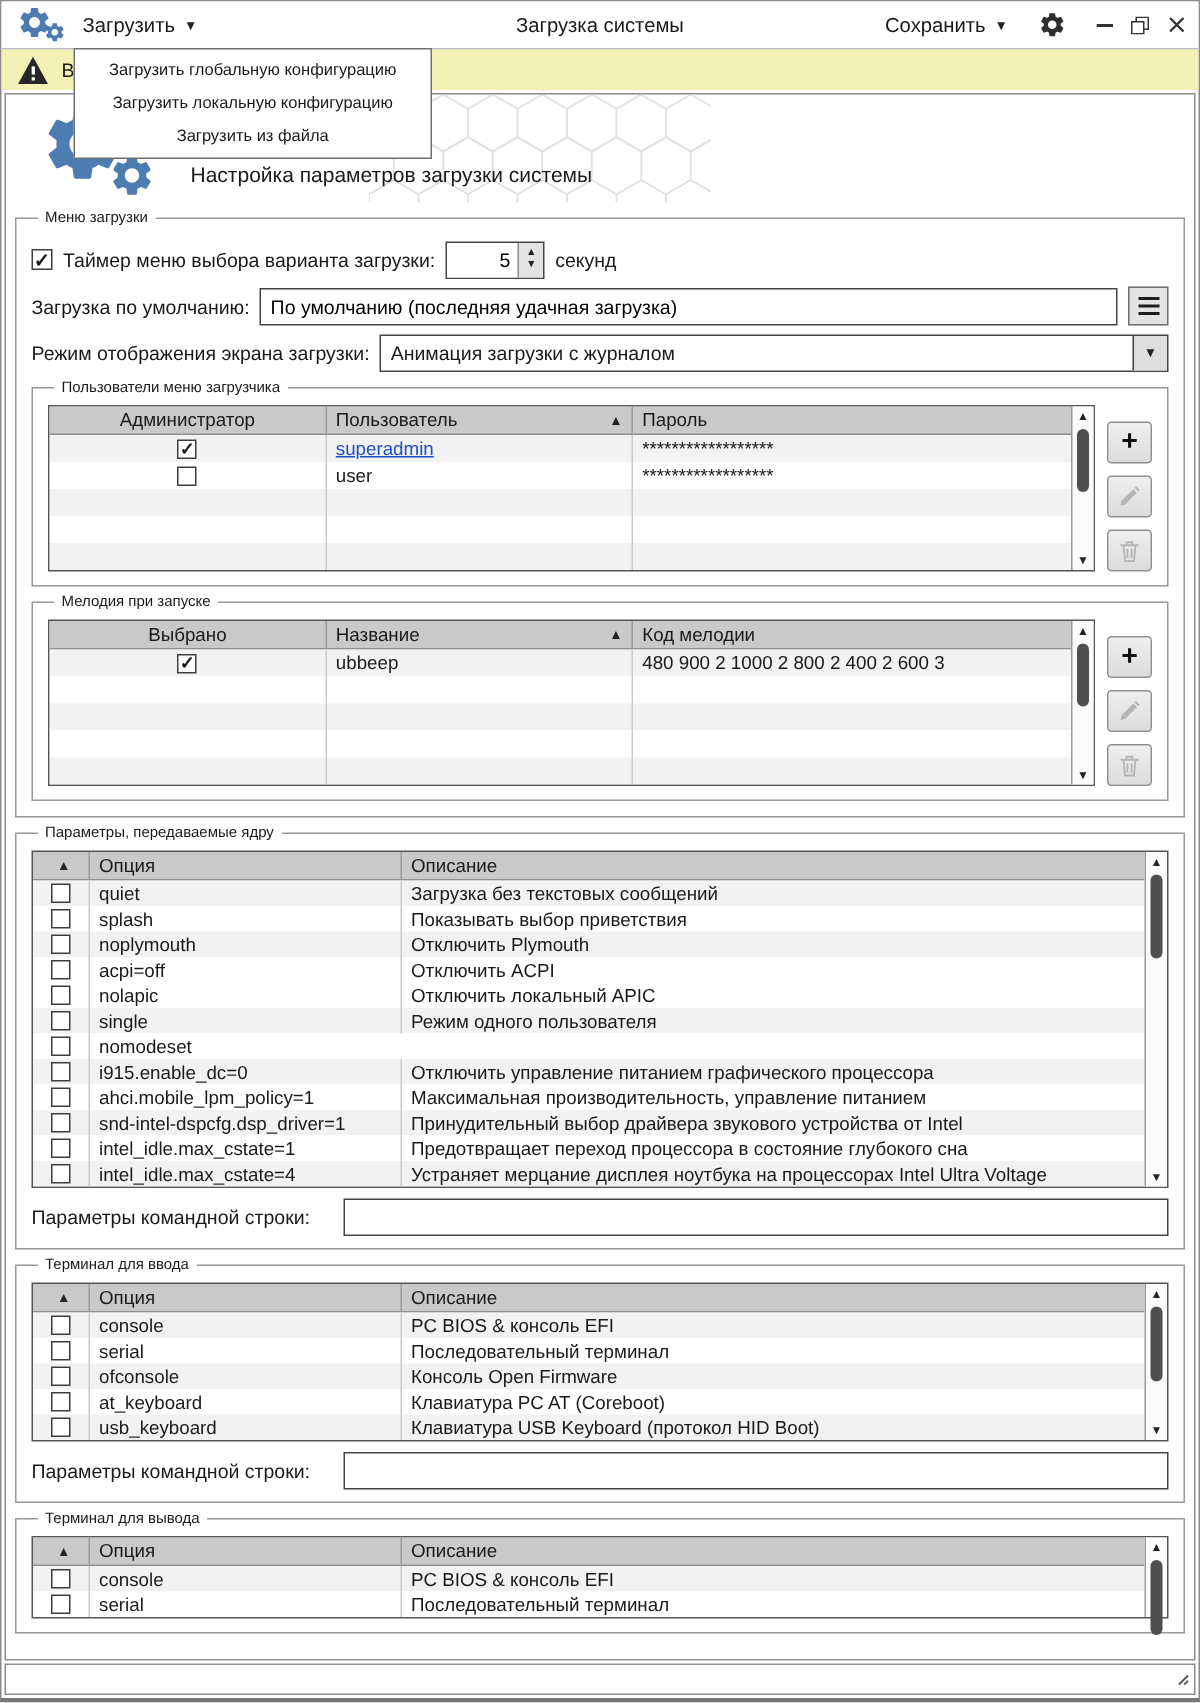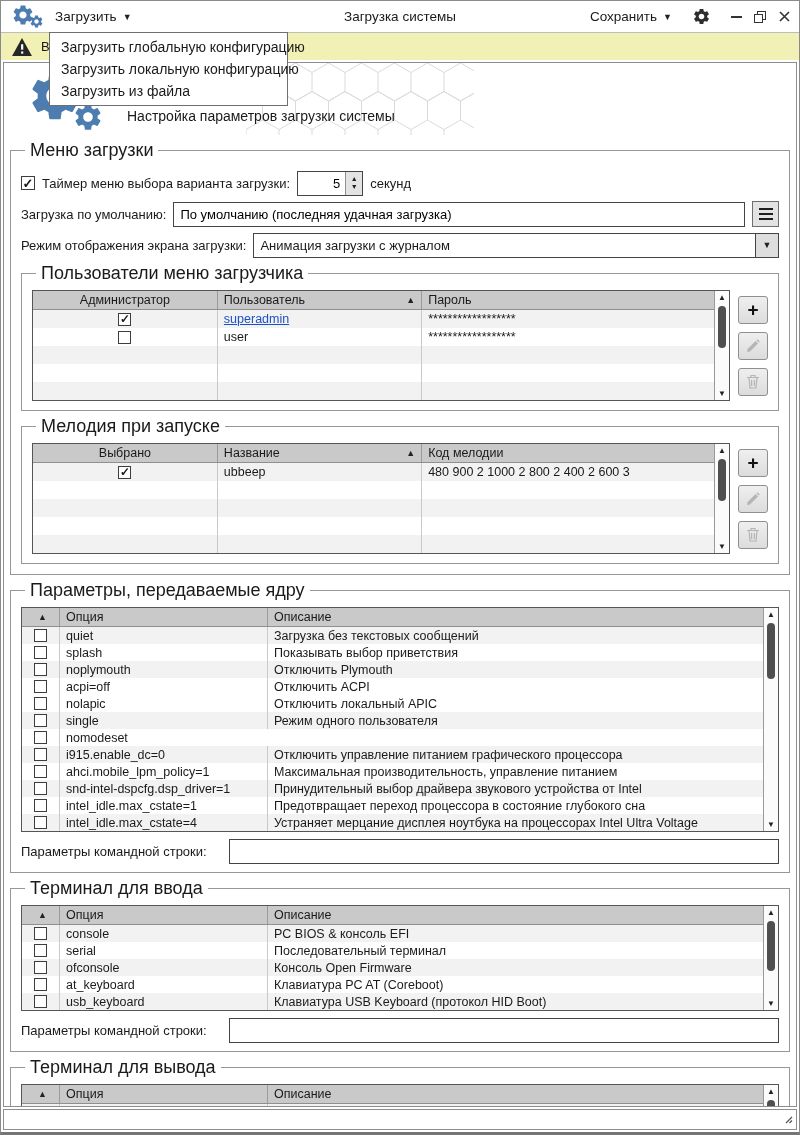--- a/index.html
+++ b/index.html
@@ -48,36 +48,36 @@
     display: flex; align-items: center; gap: 8px;
     padding: 0 10px;
   }
   .banner-text { font-size: 13px; }
   
   .popup-menu {
     position: absolute; left: 48px; top: 31px; width: 239px;
     background: #fff; border: 1px solid #6f6f6f;
     z-index: 50; padding: 3px 0;
   }
-  .popup-menu .mi { padding: 2px 11px; line-height: 18px; font-size: 14px; white-space: nowrap; }
+  .popup-menu .mi { padding: 2px 11px; line-height: 18px; font-size: 11px; white-space: nowrap; text-align: center; }
   
   .main {
     flex: 1 1 auto; margin: 2px; border: 1px solid #8d8d8d;
     display: flex; flex-direction: column; overflow: hidden; background: #fff;
   }
   .hero { height: 72px; flex: 0 0 72px; position: relative; overflow: hidden; }
   .hexbg { position: absolute; left: 242px; top: 0; }
   .hero-gears { position: absolute; left: 22px; top: 2px; width: 100px; height: 70px; }
   .hero-gears svg { position: absolute; }
   .hero-title { position: absolute; left: 123px; top: 20px; font-size: 14px; }
   .hero-sub { position: absolute; left: 123px; top: 45px; font-size: 14px; }
   .content { flex: 1 1 auto; padding: 0 6px 4px; display: flex; flex-direction: column; }
   
   fieldset { border: 1px solid #979797; padding: 4px 8px 7px; margin-top: 5px; }
-  legend { padding: 0 5px; margin-left: 6px; font-size: 18px; }
+  legend { padding: 0 5px; margin-left: 6px; font-size: 10px; }
   fieldset.inner { margin: 5px 2px 3px; }
   
   .frow { display: flex; align-items: center; gap: 7px; margin: 5px 2px; height: 26px; }
   .cbx {
     width: 14px; height: 14px; border: 1px solid #3d3d3d; background: #fff;
     display: inline-flex; align-items: center; justify-content: center;
     font-size: 13px; font-weight: 700; line-height: 1; flex: 0 0 14px;
   }
   .spinner { display: flex; width: 66px; height: 25px; border: 1px solid #454545; background: #fff; }
   .spinner .val { flex: 1; border: none; outline: none; text-align: right; padding-right: 5px; font: inherit; width: 40px; }
@@ -92,21 +92,21 @@
   .sqbtn {
     width: 27px; height: 26px; border: 1px solid #6e6e6e; background: #e3e3e3;
     display: inline-flex; align-items: center; justify-content: center; flex: 0 0 27px;
   }
   .hamb { width: 14px; height: 2.5px; background: #1e1e1e; box-shadow: 0 5px 0 #1e1e1e, 0 10px 0 #1e1e1e; margin-bottom: 10px; }
   .combo { display: flex; height: 25px; border: 1px solid #454545; background: #fff; align-items: stretch; }
   .combo .cval { flex: 1; display: flex; align-items: center; padding: 0 6px; }
   .combo .cbtn { width: 23px; border-left: 1px solid #454545; background: #dedede;
     display: flex; align-items: center; justify-content: center; font-size: 9px; color: #222; }
   
-  .tablezone { display: flex; align-items: center; margin: 2px; }
+  .tablezone { display: flex; align-items: flex-end; margin: 2px; }
   .tablewrap { flex: 1 1 auto; display: flex; border: 1px solid #555; align-items: stretch; }
   .gtable { flex: 1 1 auto; display: flex; flex-direction: column; overflow: hidden; }
   .thead { display: grid; background: #c9c9c9; border-bottom: 1px solid #8f8f8f; }
   .thead .hcell {
     padding: 2px 6px; font-size: 12.5px; display: flex; align-items: center;
     border-left: 1px solid #9a9a9a; white-space: nowrap; overflow: hidden; min-height: 18px;
   }
   .thead .hcell:first-child { border-left: none; }
   .sort { margin-left: auto; font-size: 9px; color: #222; padding-left: 4px; }
   .trow { display: grid; min-height: 18px; align-items: center; background: #fff; }

